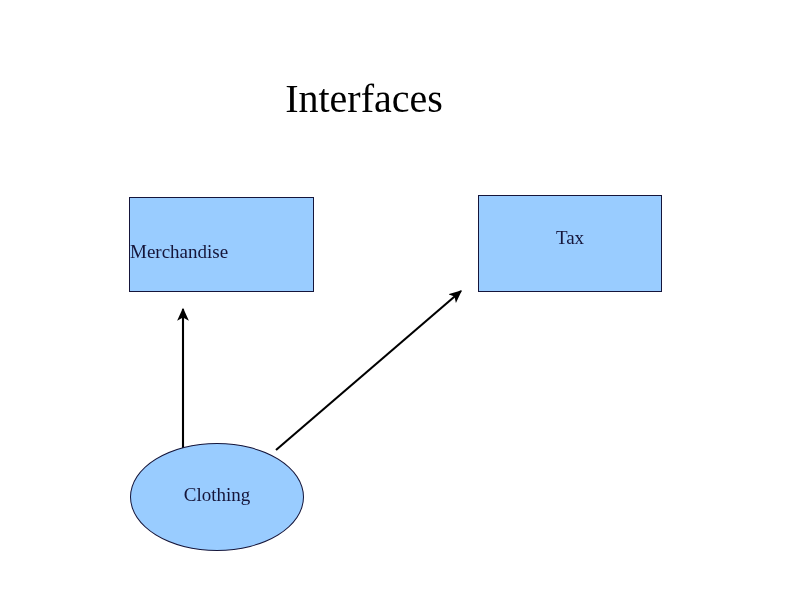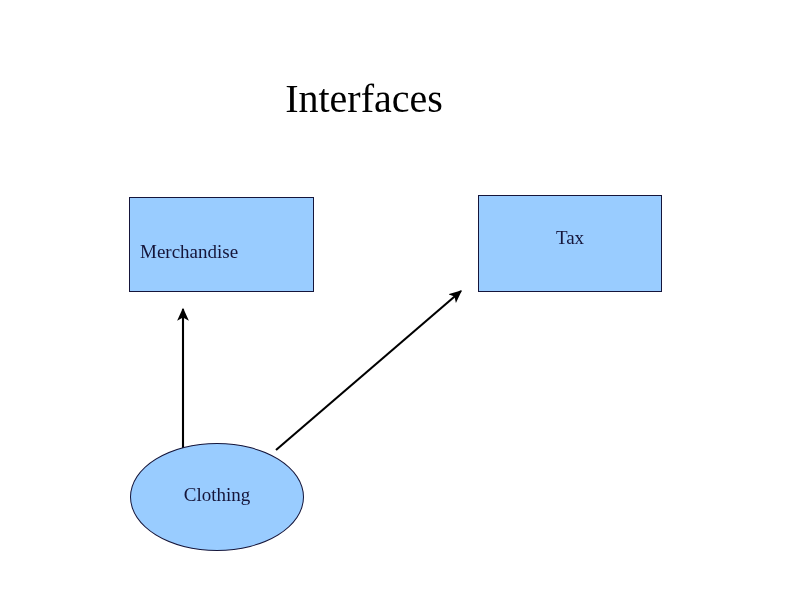--- a/index.html
+++ b/index.html
@@ -47,21 +47,21 @@
     color: #15153a;
     font-family: "Liberation Serif", "DejaVu Serif", serif;
     white-space: nowrap;
   }
   #shape-merchandise {
     left: 129px;
     top: 197px;
     width: 185px;
     height: 95px;
     justify-content: flex-start;
-    padding-left: 10px;
+    padding-left: 0;
     padding-top: 14px;
   }
   #shape-tax {
     left: 478px;
     top: 195px;
     width: 184px;
     height: 97px;
     justify-content: center;
     padding-bottom: 12px;
   }

